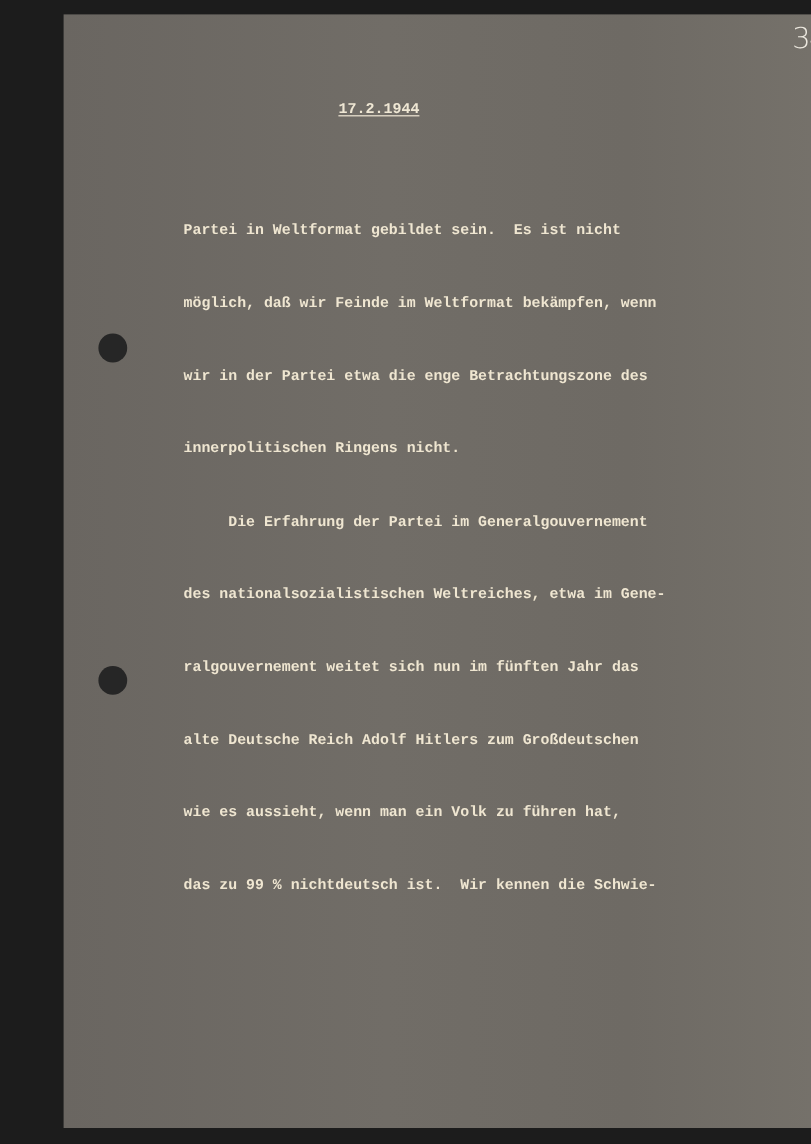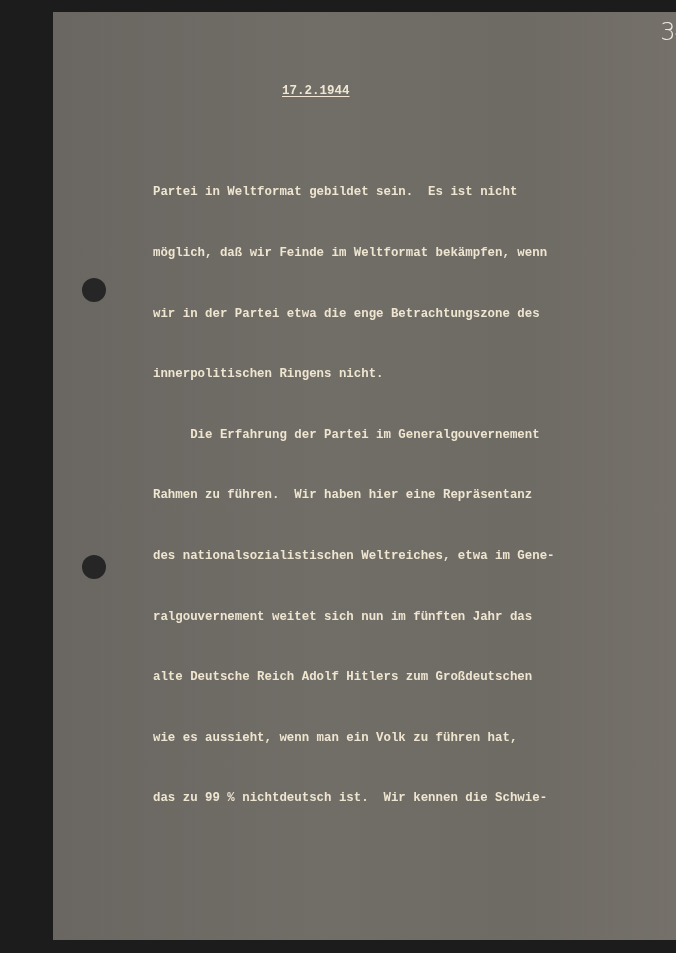--- a/index.html
+++ b/index.html
@@ -65,21 +65,20 @@
 </div>
 
 <div class="date">17.2.1944</div>
 
 <div class="body-text">
   <span class="line">Partei in Weltformat gebildet sein.  Es ist nicht</span>
   <span class="line">möglich, daß wir Feinde im Weltformat bekämpfen, wenn</span>
   <span class="line">wir in der Partei etwa die enge Betrachtungszone des</span>
   <span class="line">innerpolitischen Ringens nicht.</span>
   <span class="line">     Die Erfahrung der Partei im Generalgouvernement</span>
-  <span class="line">Rahmen zu führen.  Wir haben hier eine Repräsentanz</span>
   <span class="line">des nationalsozialistischen Weltreiches, etwa im Gene-</span>
   <span class="line">ralgouvernement weitet sich nun im fünften Jahr das</span>
   <span class="line">alte Deutsche Reich Adolf Hitlers zum Großdeutschen</span>
   <span class="line">wie es aussieht, wenn man ein Volk zu führen hat,</span>
   <span class="line">das zu 99 % nichtdeutsch ist.  Wir kennen die Schwie-</span>
   
   
   
   
   

